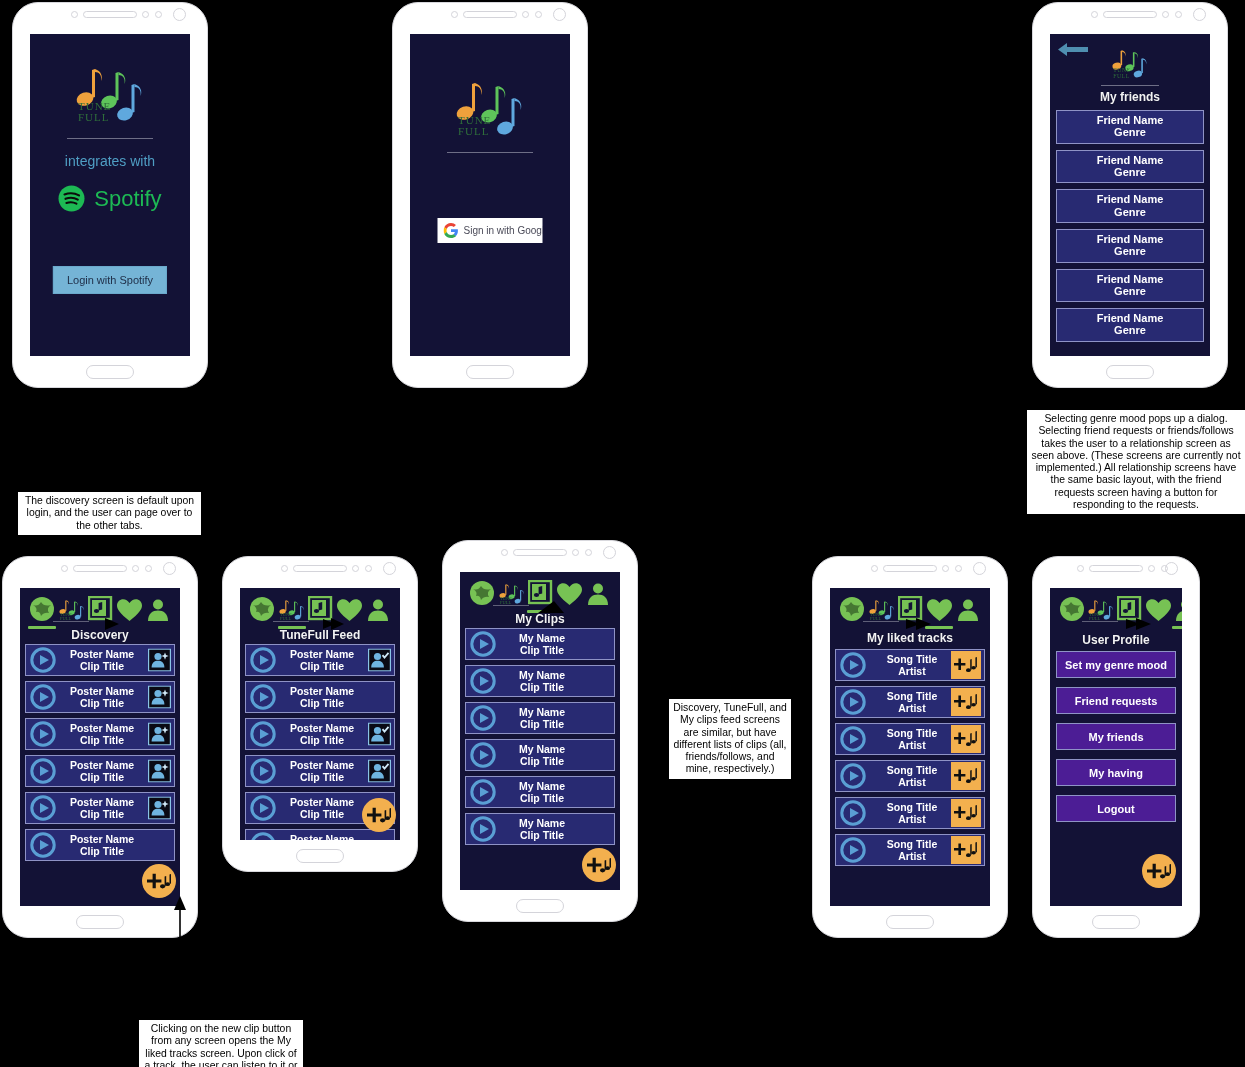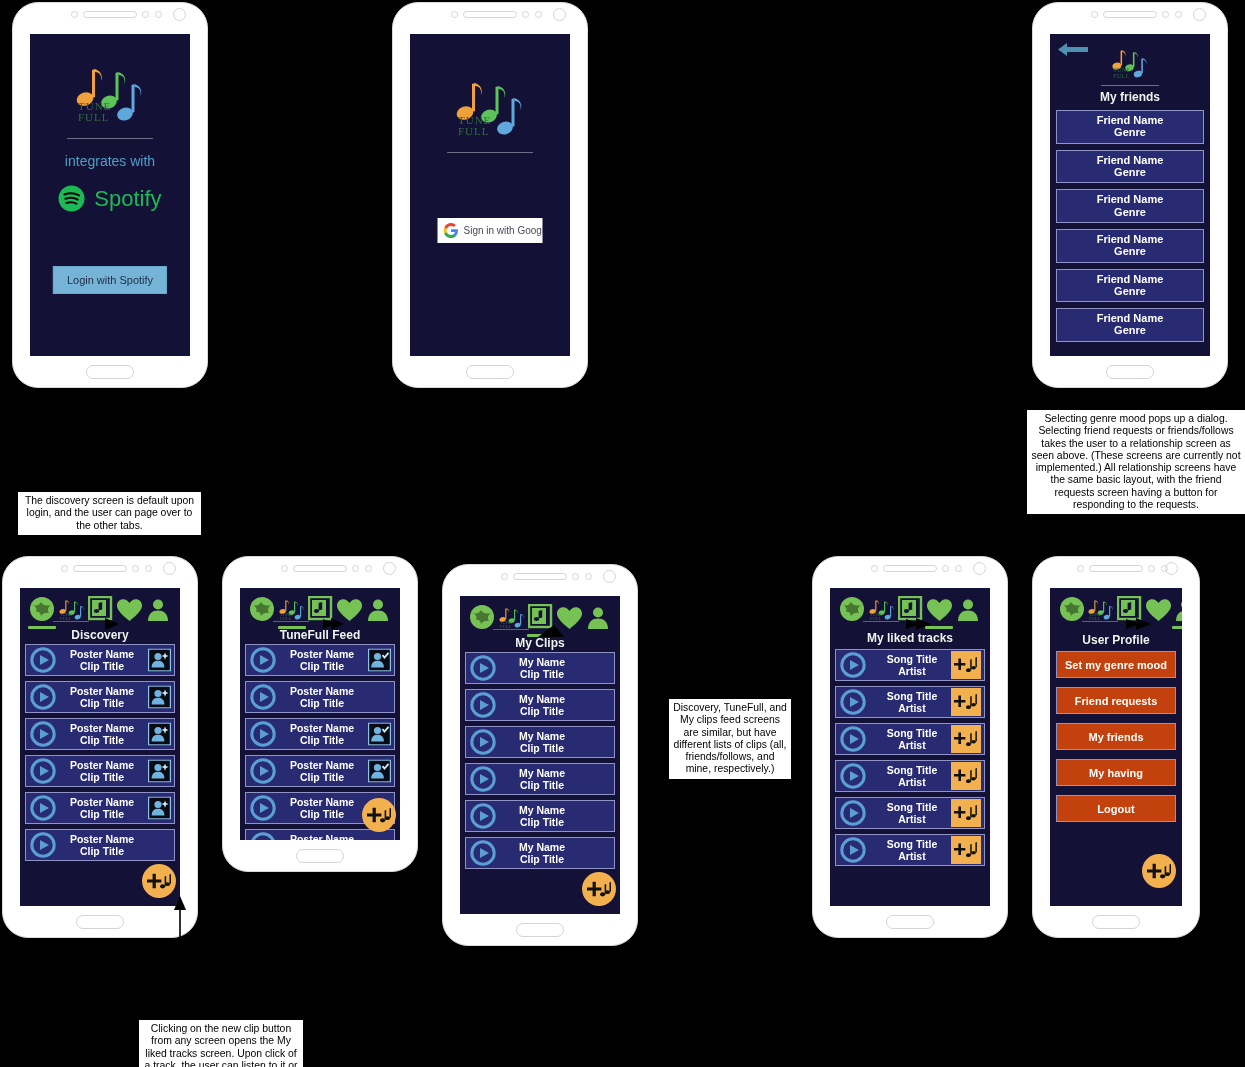--- a/index.html
+++ b/index.html
@@ -93,21 +93,21 @@
     height:32px; margin-bottom:5px; display:flex; align-items:center;
   }
   .feed-row .play { position:absolute; left:4px; top:50%; transform:translateY(-50%); }
   .feed-row .txt { flex:1; text-align:center; padding-left:14px; padding-right:10px; }
   .feed-row .txt div { color:#fff; font-size:10.5px; font-weight:bold; line-height:1.15; }
   .feed-row .act { position:absolute; right:3px; top:50%; transform:translateY(-50%); }
 
   
   .prof-list { padding:4px 6px 0; }
   .prof-btn {
-    background:#c2410c; border:1px solid #8f93c6; height:27px;
+    background:#4c1d95; border:1px solid #8f93c6; height:27px;
     margin-bottom:9px; display:flex; align-items:center; justify-content:center;
   }
   .prof-btn span { color:#fff; font-size:11px; font-weight:bold; }
 
   
   .fab {
     position:absolute; width:34px; height:34px; border-radius:50%;
     background:#f3b04e; display:flex; align-items:center; justify-content:center;
   }
 
@@ -656,21 +656,21 @@
           <path d="M1 8.4 h5.6 V2.8 h3.2 v5.6 H15.4 v3.2 H9.8 V17.2 H6.6 V11.6 H1 Z" fill="#111"></path>
           <ellipse cx="16.6" cy="15.3" rx="2.6" ry="2.1" fill="#111"></ellipse>
           <path d="M18.6 15 V5.4 l1.6 -.5 V14.6 Z" fill="#111"></path>
           <ellipse cx="21.6" cy="13.2" rx="2.4" ry="1.9" fill="#111"></ellipse>
           <path d="M23.5 13 V3.6 l1.5 -.5 V12.6 Z" fill="#111"></path>
         </svg>
       </div>
     </div>
   </div>
 
-  <div class="phone" style="left:442px;top:564px;width:196px;height:382px;">
+  <div class="phone" style="left:442px;top:540px;width:196px;height:382px;">
     <div class="body"></div>
     <div class="dotL"></div>
     <div class="spk"></div>
     <div class="dotR1"></div>
     <div class="dotR2"></div>
     <div class="cam"></div>
     <div class="home"></div>
     <div class="screen">
       <div class="tabbar">
         <div class="tab">

